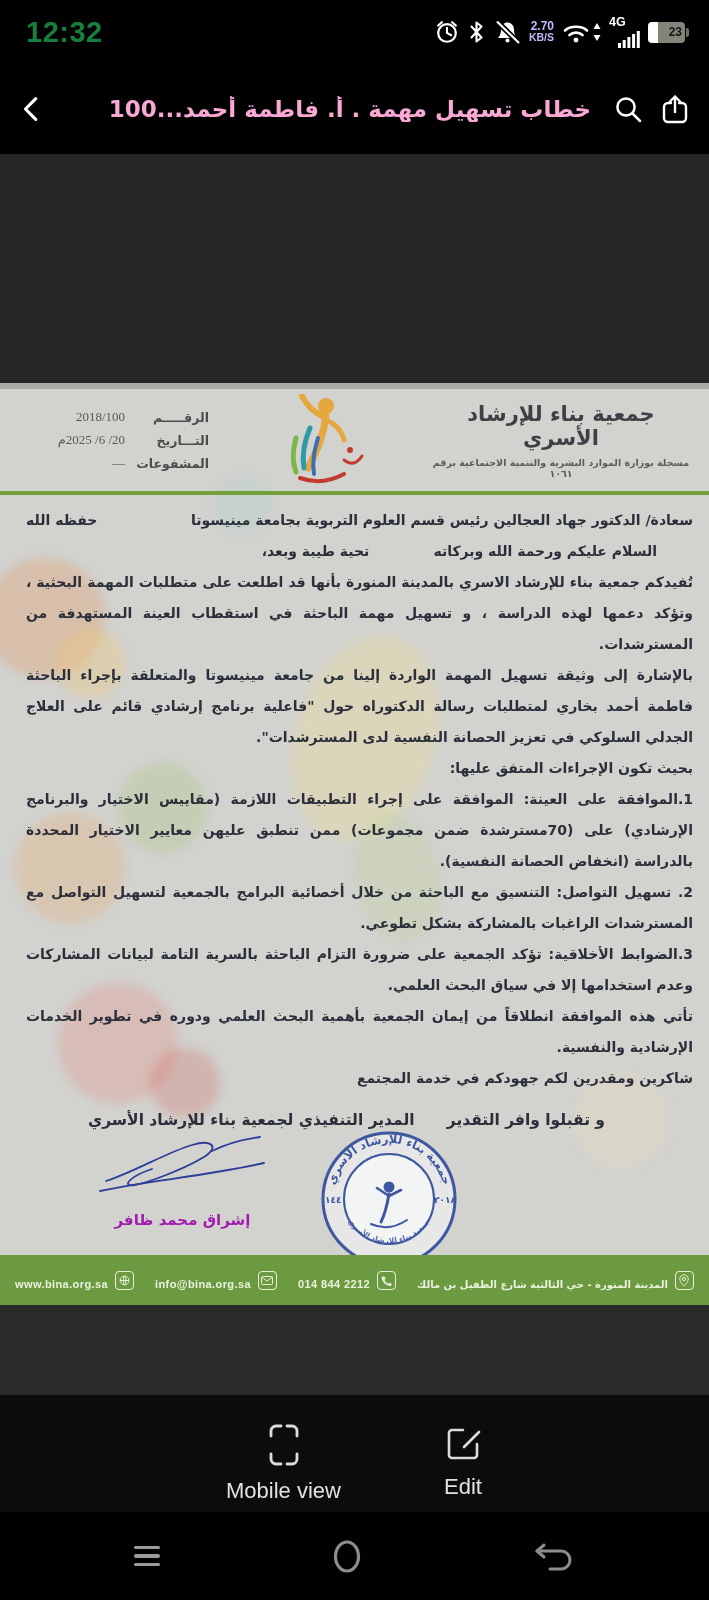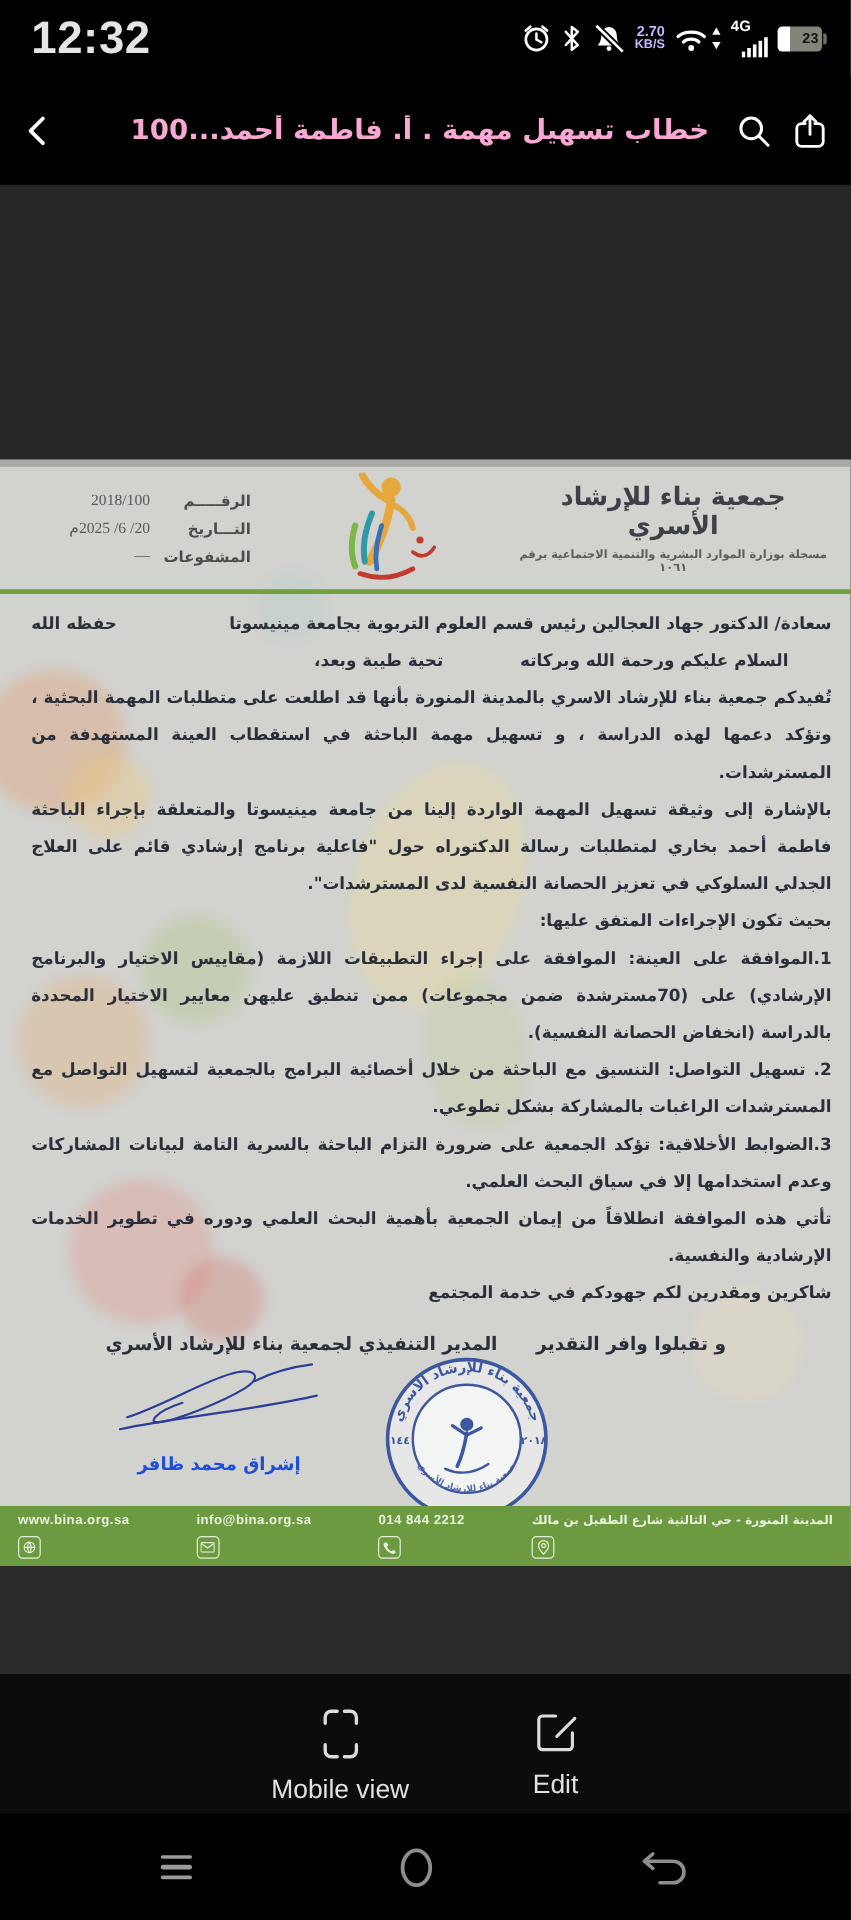--- a/index.html
+++ b/index.html
@@ -4,21 +4,21 @@
 <style>
   html,body{margin:0;padding:0;}
   body{width:709px;height:1600px;background:#000;position:relative;overflow:hidden;
        font-family:"Liberation Sans","DejaVu Sans",sans-serif;}
   .abs{position:absolute;}
   svg{display:block;}
 
   
   .status-bar{top:0;left:0;width:709px;height:64px;display:flex;align-items:center;
               justify-content:space-between;padding:0 20px 0 26px;box-sizing:border-box;}
-  .time{color:#e5e5e5;font-size:38px;font-weight:bold;letter-spacing:.5px;}
+  .time{color:#15803d;font-size:29px;font-weight:bold;letter-spacing:.5px;}
   .st-icons{display:flex;align-items:center;gap:8px;}
   .kbps{color:#c4b5fd;font-weight:bold;font-size:12px;line-height:.95;text-align:right;}
   .kbps .u{font-size:10.5px;}
   .net4g{display:flex;flex-direction:column;align-items:flex-start;}
   .net4g .t{color:#fff;font-size:12.5px;font-weight:bold;line-height:1;}
   .net4g svg{margin-left:9px;margin-top:1px;}
   .wifiwrap{display:flex;align-items:center;gap:2px;}
   .battery{width:37px;height:21px;border-radius:4px;overflow:hidden;
            background:linear-gradient(90deg,#ffffff 0 10px,#84847a 10px);
            display:flex;align-items:center;justify-content:flex-end;
@@ -55,29 +55,29 @@
 
   .letter-body{position:absolute;top:122px;left:26px;right:16px;max-height:602px;overflow:hidden;
                direction:rtl;text-align:justify;font-family:"DejaVu Sans",sans-serif;
                font-size:14px;line-height:31px;font-weight:bold;color:#2b2f3a;}
   .row-flex{display:flex;justify-content:space-between;white-space:nowrap;}
   .row-greet{display:flex;gap:64px;white-space:nowrap;padding-right:36px;}
   .closing-row{position:absolute;top:728px;left:88px;right:104px;display:flex;direction:rtl;
                justify-content:space-between;white-space:nowrap;font-family:"DejaVu Sans",sans-serif;
                font-size:15.5px;font-weight:bold;color:#2b2f3a;}
   .sig-name{position:absolute;left:95px;top:828px;width:175px;text-align:center;direction:rtl;
-            font-family:"DejaVu Sans",sans-serif;font-size:15px;font-weight:bold;color:#1d4ed8;}
+            font-family:"DejaVu Sans",sans-serif;font-size:15px;font-weight:bold;color:#a21caf;}
   .signature-svg{position:absolute;left:92px;top:752px;}
   .stamp-svg{position:absolute;left:318px;top:745px;}
 
   .paper-footer{position:absolute;bottom:0;left:0;right:0;height:50px;background:#6c9a41;z-index:5;
                 display:flex;align-items:center;justify-content:space-between;
                 padding:0 15px;box-sizing:border-box;}
-  .f-item{display:flex;align-items:flex-start;gap:7px;color:#eaf2dc;font-size:11px;
-          font-weight:bold;letter-spacing:.4px;flex-direction:column;}
+  .f-item{display:flex;align-items:flex-end;gap:7px;color:#eaf2dc;font-size:11px;
+          font-weight:bold;letter-spacing:.4px;}
   .f-item .ar{direction:rtl;font-family:"DejaVu Sans",sans-serif;font-size:10px;}
   .icobox{width:17px;height:17px;border:1.2px solid #e7efda;border-radius:4px;
           display:flex;align-items:center;justify-content:center;flex:none;}
 
   
   .toolbar{top:1395px;left:0;width:709px;height:117px;background:#0c0c0c;
            display:flex;justify-content:center;gap:102px;padding-top:28px;box-sizing:border-box;}
   .tool{display:flex;flex-direction:column;align-items:center;gap:11px;}
   .tool .lbl{color:#e2e2e2;font-size:22px;}
 

